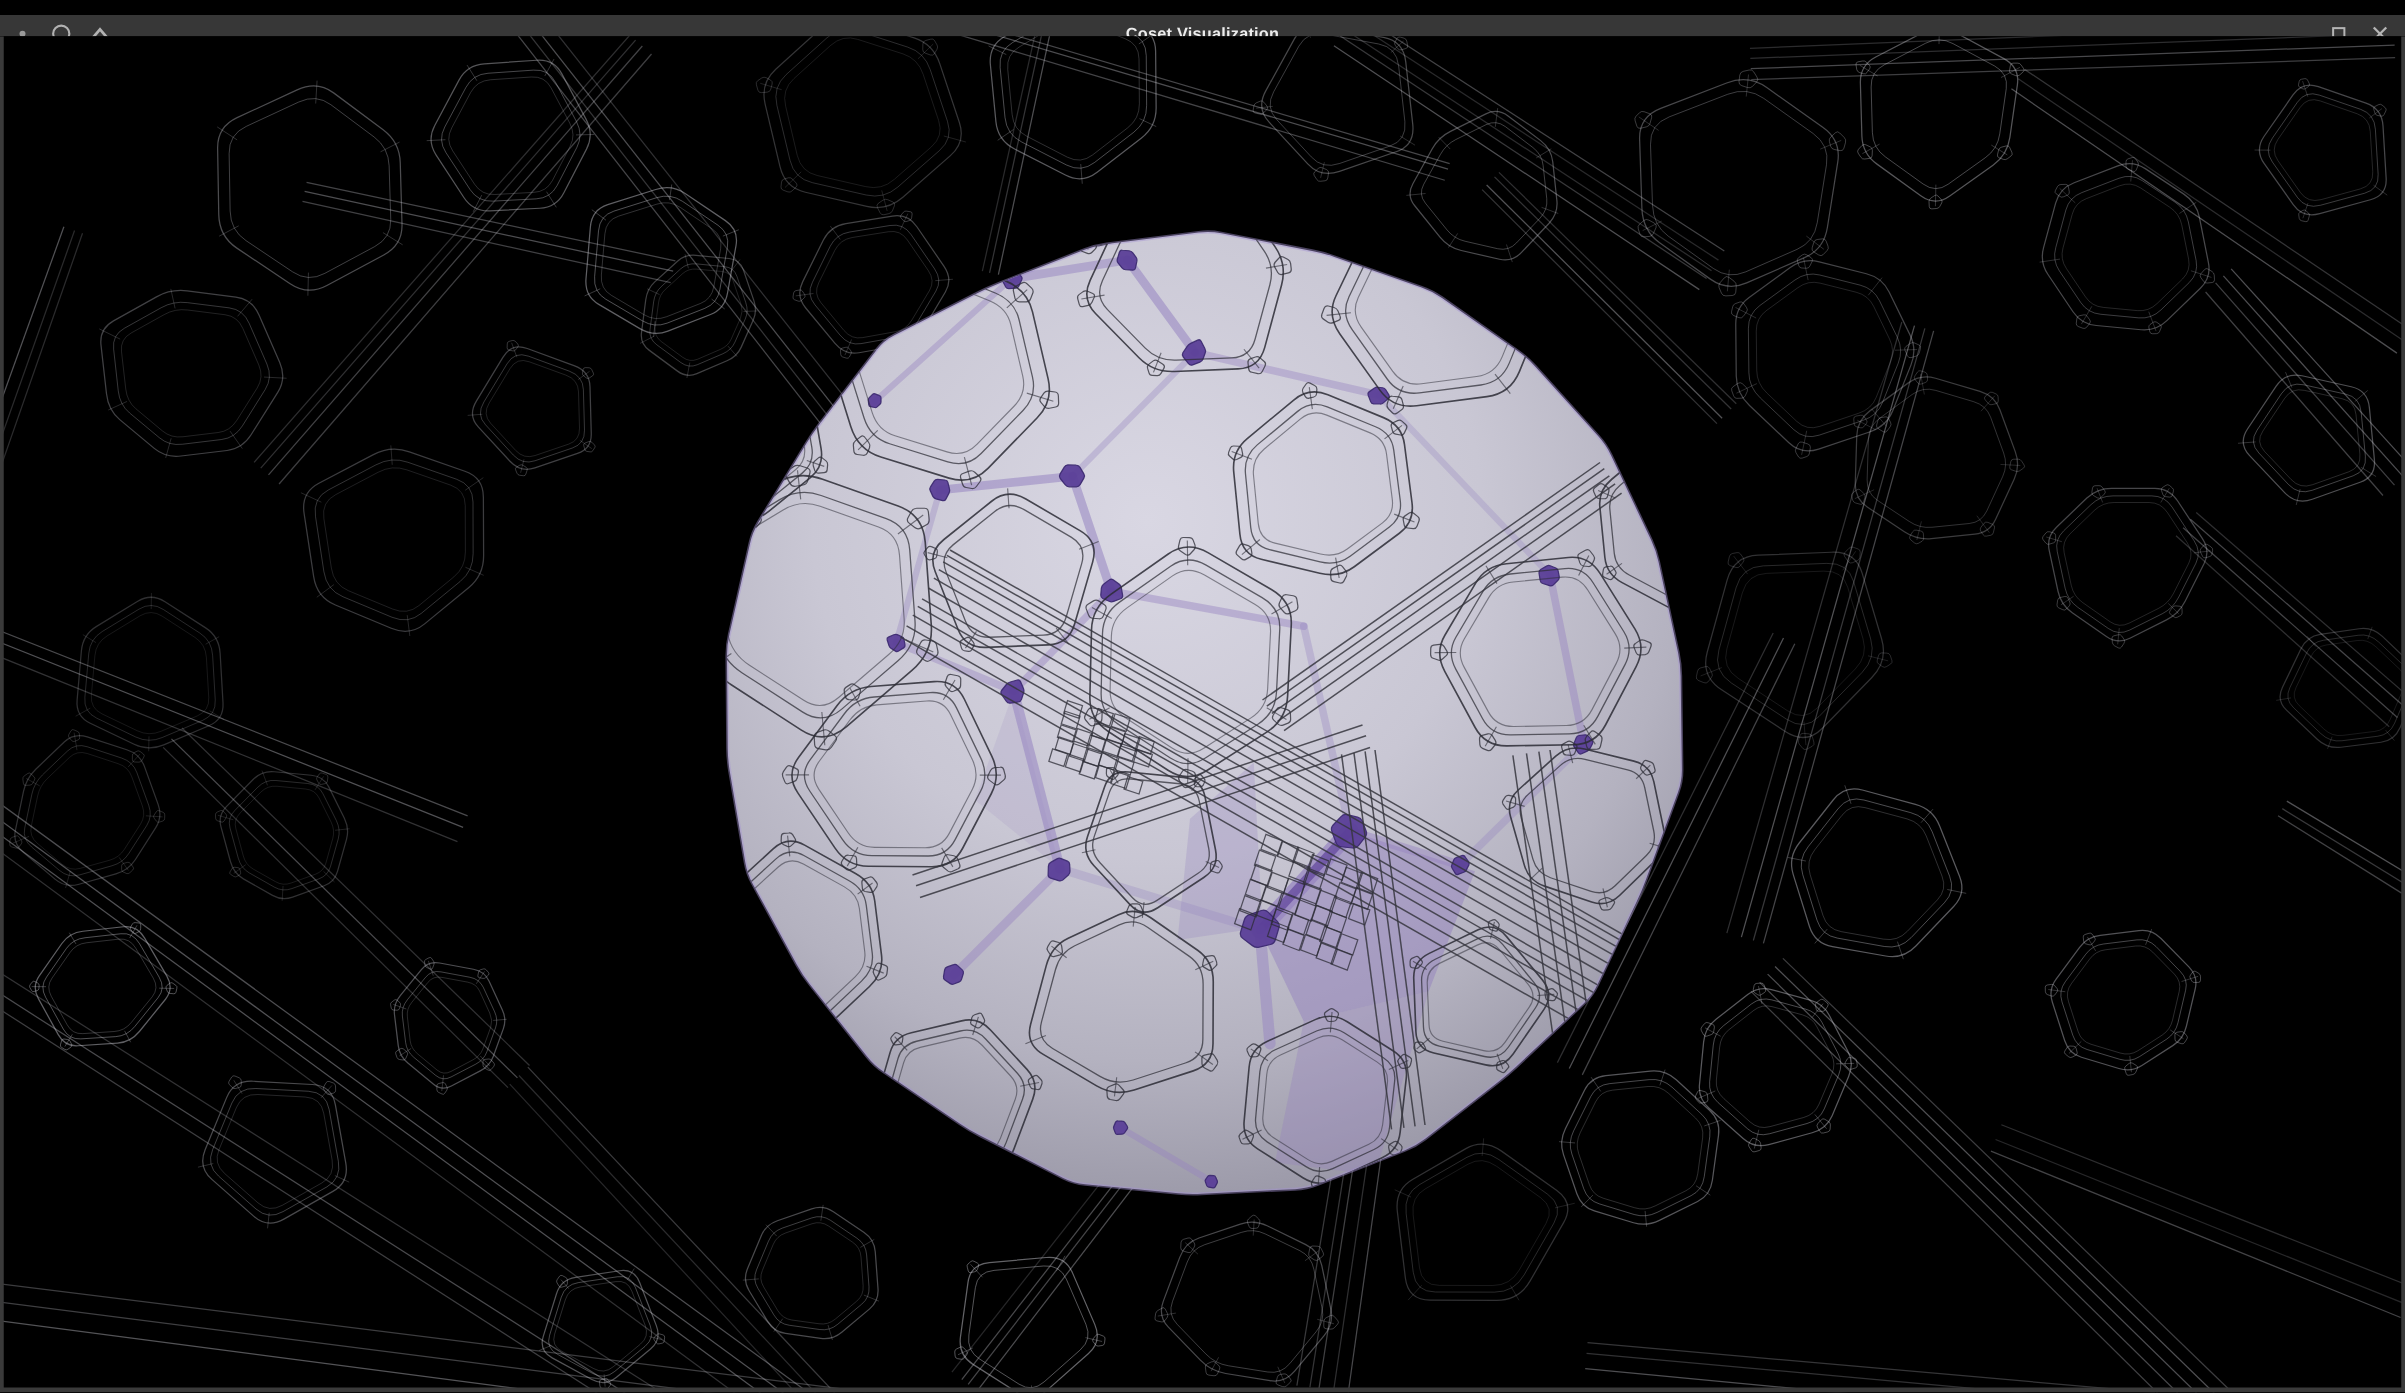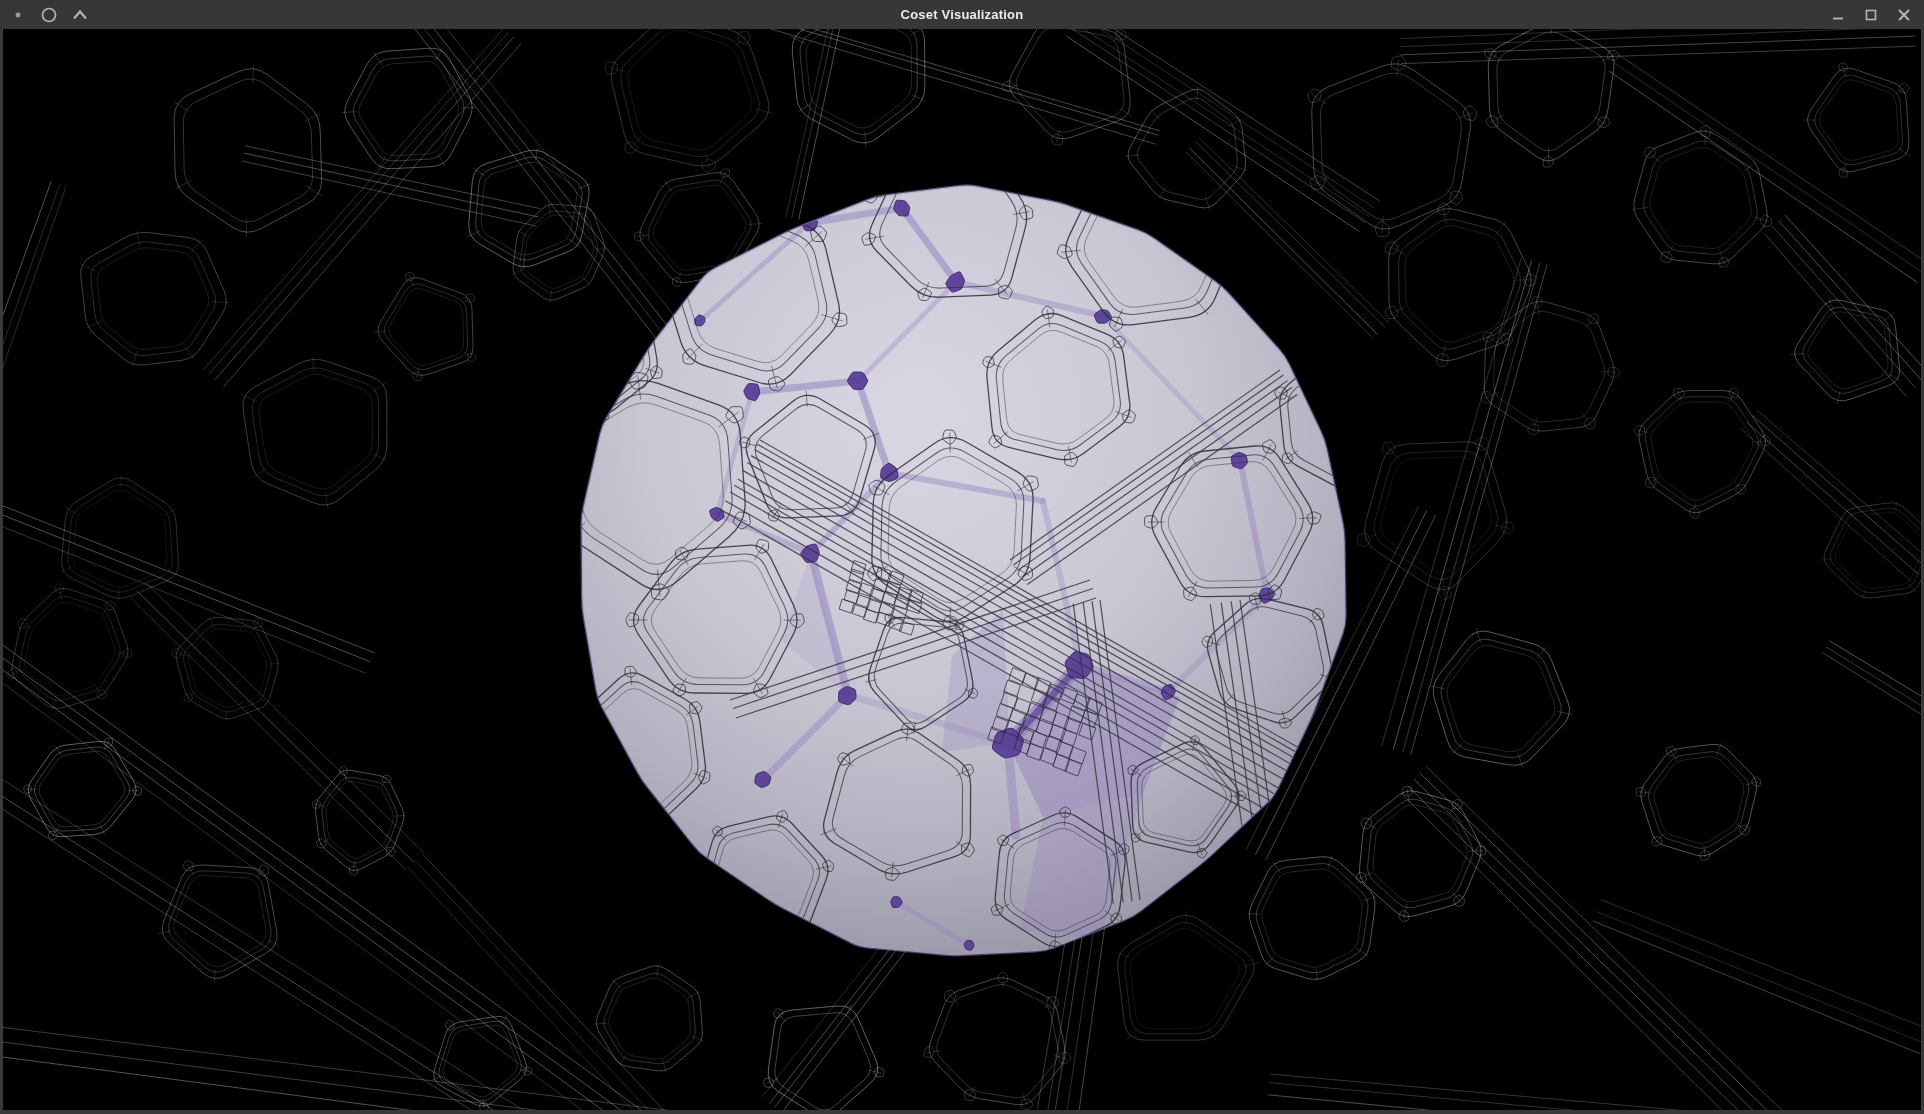--- a/index.html
+++ b/index.html
@@ -1,18 +1,18 @@
 <!DOCTYPE html>
 <html><head>
 <meta charset="utf-8">
 <style>
   html,body{margin:0;padding:0;background:#111;}
   .window{position:relative;width:1924px;height:1114px;background:#000;overflow:hidden;
           font-family:"Liberation Sans",sans-serif;}
-  .titlebar{position:absolute;top:0;left:0;width:1924px;height:29px;background:#373737;
+  .titlebar{position:absolute;top:12px;left:0;width:1924px;height:29px;background:#373737;
             display:flex;align-items:center;}
   .tb-left{display:flex;align-items:center;padding-left:7px;gap:9px;}
   .tb-icon{width:22px;height:22px;display:flex;align-items:center;justify-content:center;}
   .tb-title{position:absolute;left:0;right:0;text-align:center;color:#ececec;font-weight:bold;
             font-size:13px;letter-spacing:.2px;pointer-events:none;}
   .tb-right{margin-left:auto;display:flex;align-items:center;padding-right:8px;gap:9px;}
   .tb-btn{width:24px;height:24px;background:none;border:none;padding:0;margin:0;
           display:flex;align-items:center;justify-content:center;cursor:default;}
   .canvas{position:absolute;top:29px;left:0;width:1924px;height:1085px;background:#000;}
   .canvas svg{display:block;}

